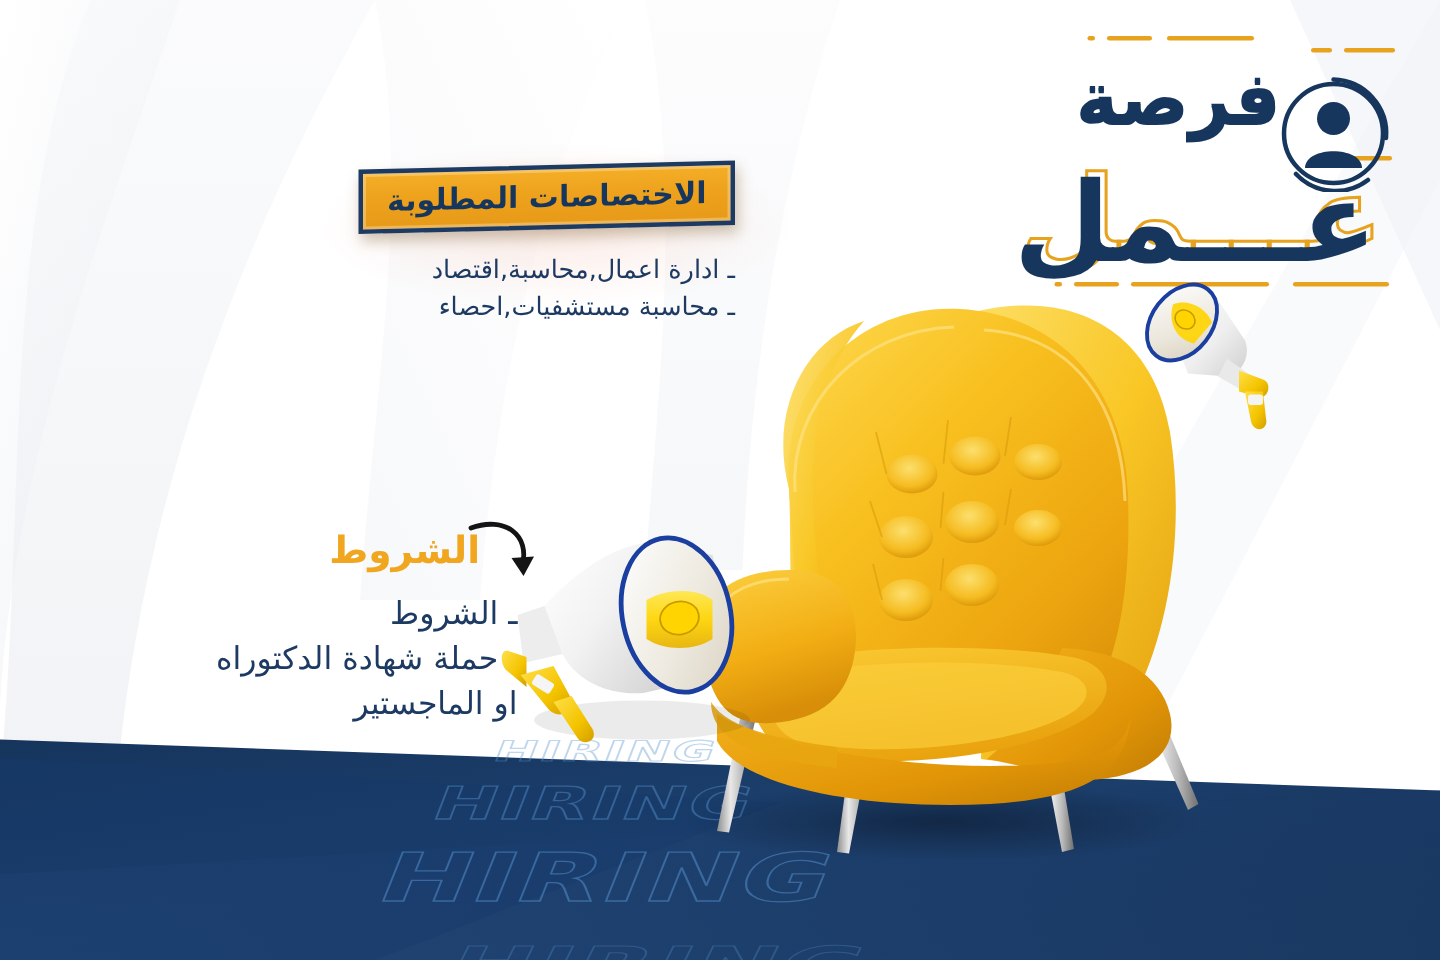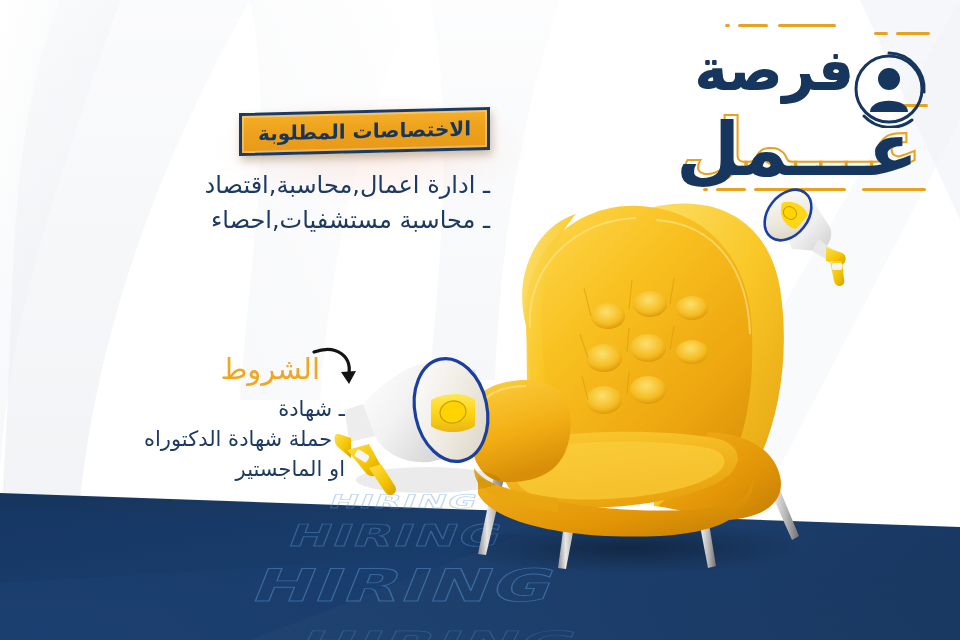--- a/index.html
+++ b/index.html
@@ -49,21 +49,21 @@
   
   .chair-wrap{ position:absolute; left:408px; top:176px; width:420px; height:400px; z-index:4; }
 
   
   .header-title{
     position:absolute; right:14px; top:16px; z-index:8;
     width:380px; height:185px;
   }
   .word-forsa{
     position:absolute; right:92px; top:26px;
-    font-size:56px; font-weight:800; color:#16365e;
+    font-size:48px; font-weight:800; color:#16365e;
     line-height:1; direction:rtl;
     text-shadow:0 1px 0 #16365e;
   }
   .word-amal{
     position:absolute; right:28px; top:96px;
     font-size:74px; font-weight:800;
     color:#16365e; line-height:1; direction:rtl;
     -webkit-text-stroke:0px transparent;
   }
   .word-amal-outline{
@@ -97,28 +97,28 @@
     direction:rtl; white-space:nowrap; letter-spacing:.3px;
   }
 
   
   .spec-list{
     position:absolute; right:470px; top:168px; z-index:8;
     text-align:right; direction:rtl;
   }
   .spec-list li{
     list-style:none;
-    font-size:24px; color:#1d3a63; font-weight:500;
+    font-size:17px; color:#1d3a63; font-weight:500;
     line-height:1.45; white-space:nowrap;
   }
 
   
   .cond-title{
     position:absolute; right:640px; top:352px; z-index:8;
-    font-size:29px; font-weight:400; color:#f0a71f; direction:rtl;
+    font-size:25px; font-weight:700; color:#f0a71f; direction:rtl;
     letter-spacing:.5px;
   }
   .cond-arrow{ position:absolute; right:600px; top:342px; z-index:8; width:54px; height:54px;}
   .cond-list{
     position:absolute; right:615px; top:395px; z-index:8;
     text-align:right; direction:rtl;
   }
   .cond-list li{
     list-style:none;
     font-size:21px; color:#1d3a63; font-weight:500;
@@ -334,21 +334,21 @@
   </ul>
 
   <div class="cond-title">الشروط</div>
 
   <svg class="cond-arrow" width="54" height="54" viewBox="0 0 54 54">
     <path d="M8,10 C30,2 48,14 42,36" fill="none" stroke="#141414" stroke-width="3.2" stroke-linecap="round"></path>
     <path d="M35,30 L43,42 L50,29 Z" fill="#141414"></path>
   </svg>
 
   <ul class="cond-list">
-    <li>ـ شهادة</li>
+    <li>ـ الشروط</li>
     <li>ـ حملة شهادة الدكتوراه</li>
     <li>او الماجستير</li>
   </ul>
 
   <svg class="mega-left" width="185" height="160" viewBox="0 0 185 160">
     <defs>
       <linearGradient id="mhornL" x1="0" y1="0" x2="1" y2="0.6">
         <stop offset="0%" stop-color="#ffffff"></stop>
         <stop offset="45%" stop-color="#f2f2f2"></stop>
         <stop offset="100%" stop-color="#cfcfcf"></stop>

